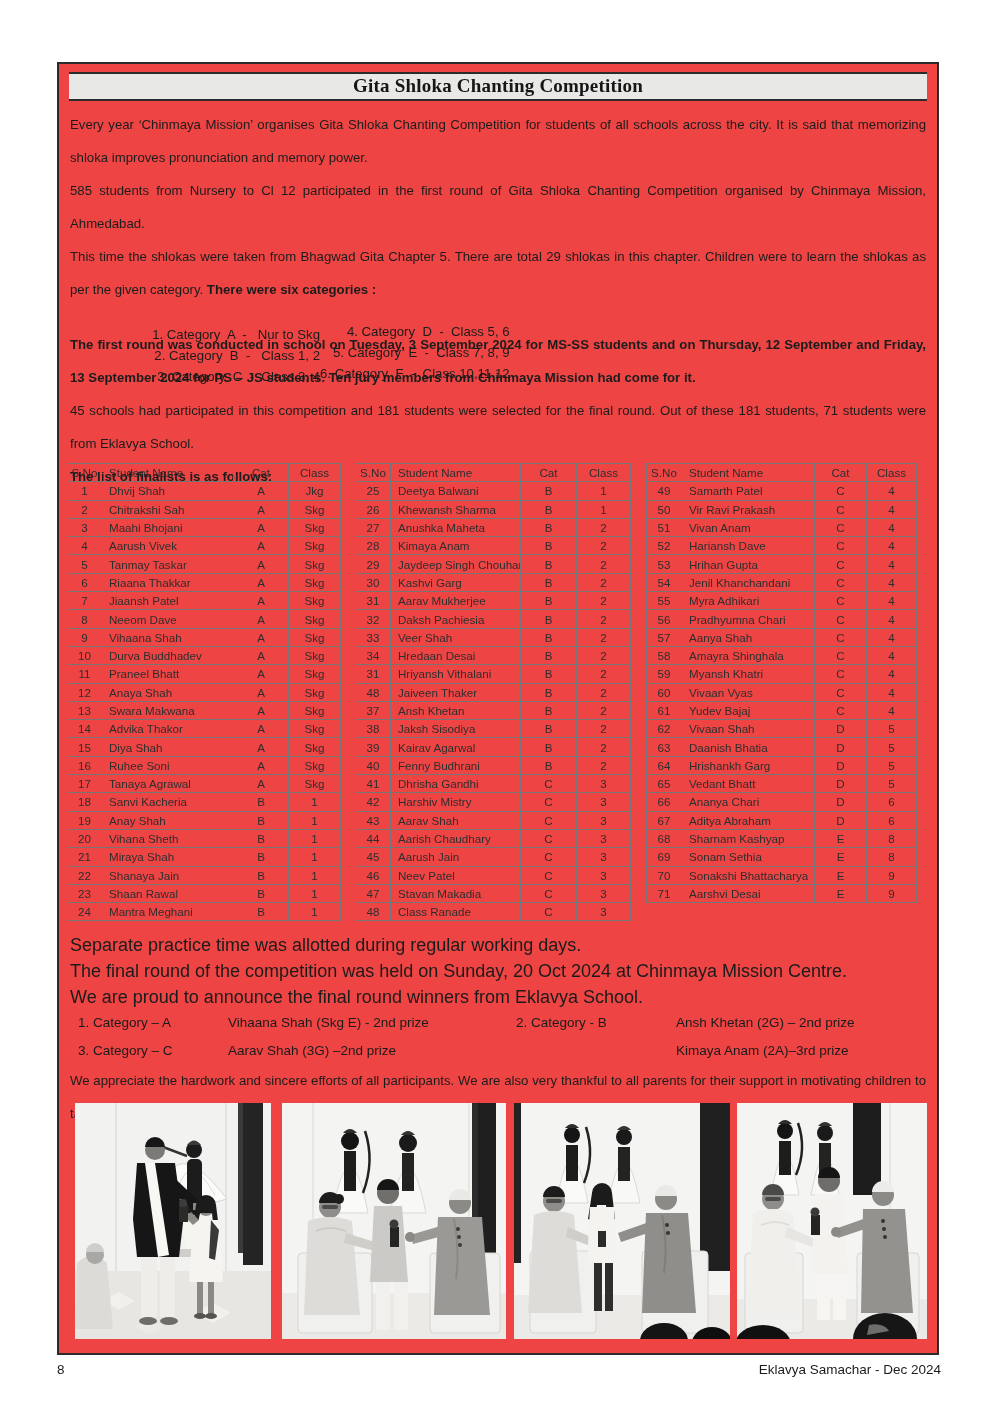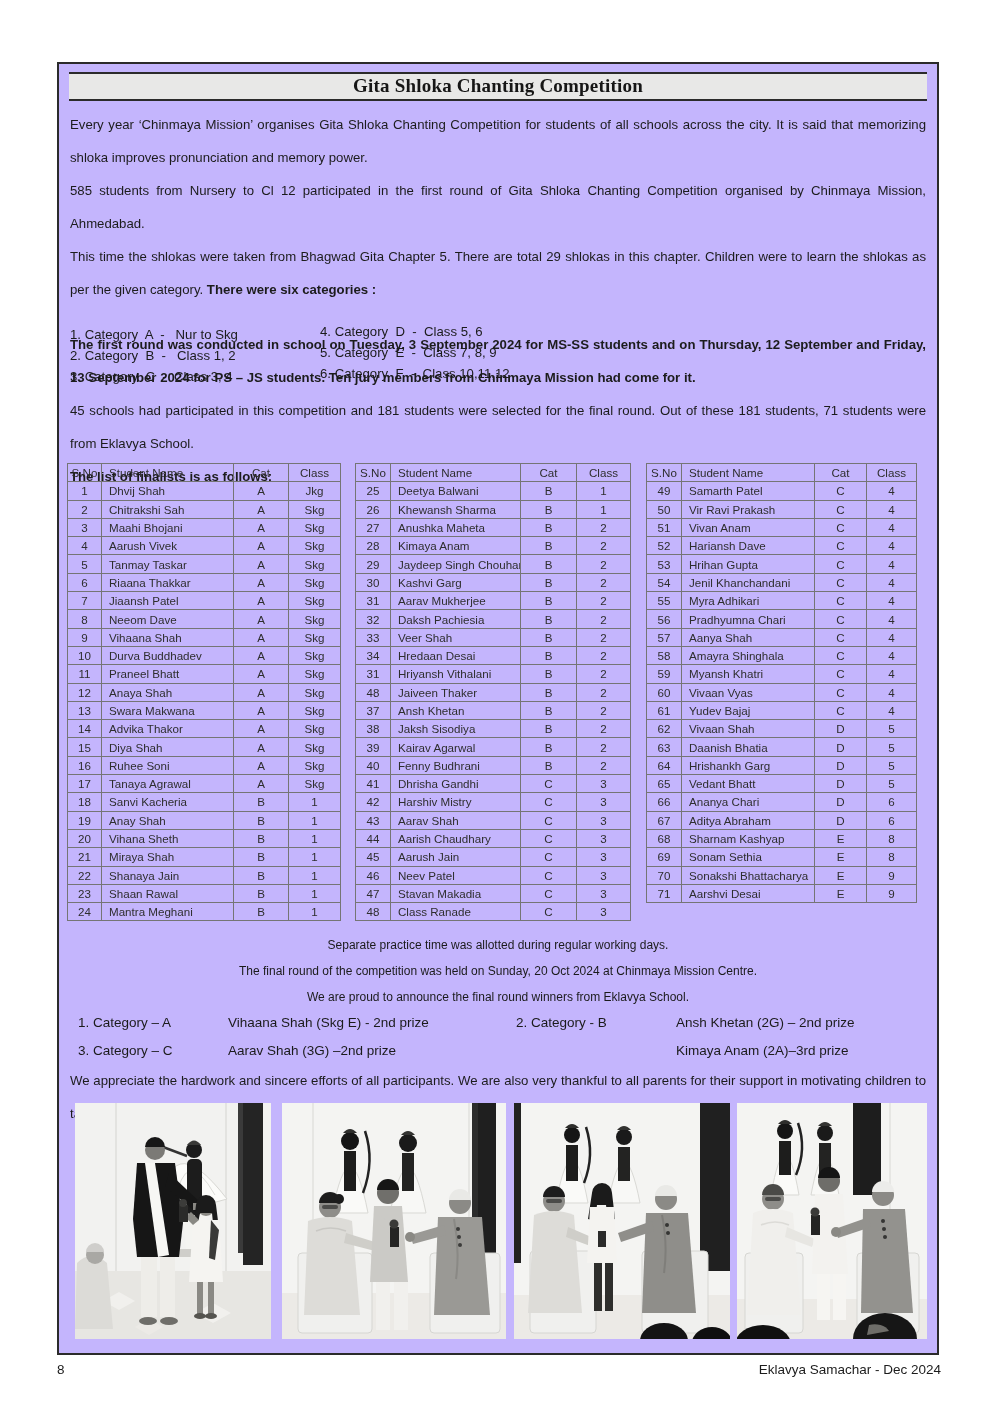--- a/index.html
+++ b/index.html
@@ -2,50 +2,50 @@
 <html><head>
 <meta charset="utf-8">
 <style>
   html,body{margin:0;padding:0;}
   body{
     position:relative;width:1000px;height:1413px;overflow:hidden;background:#ffffff;
     font-family:"Liberation Sans",sans-serif;color:#1b1b1b;
   }
   .frame{
     position:absolute;left:57px;top:62px;width:882px;height:1293px;
-    border:2px solid #2b2b2b;box-sizing:border-box;background:#c4b5fd;
+    border:2px solid #2b2b2b;box-sizing:border-box;background:#ef4444;
   }
   .titleband{
     position:absolute;left:10px;right:10px;top:8px;
     border-top:2px solid #2b2b2b;border-bottom:2px solid #2b2b2b;
     background:#e8e8e7;text-align:center;padding:1px 0 2px;
   }
   .titleband h1{
     margin:0;font-family:"Liberation Serif",serif;font-weight:bold;
     font-size:19px;color:#161616;letter-spacing:.2px;
   }
   .txt{font-size:13.2px;line-height:33px;text-align:justify;color:#1c1c1c;}
   .sec{position:absolute;left:11px;right:11px;}
   .b{font-weight:bold;}
-  .cats{display:flex;}
+  .cats{display:flex;text-align:right;}
   .cats .col{white-space:pre;font-size:13.2px;line-height:21.3px;}
   .cats .col.left{width:250px;}
   .cats .col.right{margin-top:-3px;}
   
   .tables{position:absolute;top:399px;left:0;right:0;height:462px;text-decoration:underline;}
   table.fin{border-collapse:collapse;table-layout:fixed;position:absolute;top:0;
     font-size:11.6px;color:#2e2e2e;}
   table.fin td,table.fin th{border:1px solid #757575;padding:0 3px;height:17.3px;
     font-weight:normal;overflow:hidden;white-space:nowrap;}
   table.fin .c{text-align:center;}
   table.fin .l{text-align:left;padding-left:7px;}
   #t1{left:8px;width:273px;}
   #t2{left:296px;width:275px;}
   #t3{left:587px;width:270px;}
-  .after p{margin:0;font-size:12px;line-height:26px;text-align:center;}
+  .after p{margin:0;font-size:18px;line-height:26px;text-align:left;}
   .winners{font-size:13.5px;}
   .winrow{display:flex;line-height:26px;margin-bottom:2px;}
   .winrow .wc1{width:150px;}
   .winrow .wn1{width:288px;}
   .winrow .wc2{width:160px;}
   .winrow .wn2{flex:1;}
   
   .photos{position:absolute;top:1039px;left:16px;height:236px;display:flex;}
   .photo{height:236px;overflow:hidden;background:#f2f2f0;}
   .photo svg{display:block;width:100%;height:100%;}

